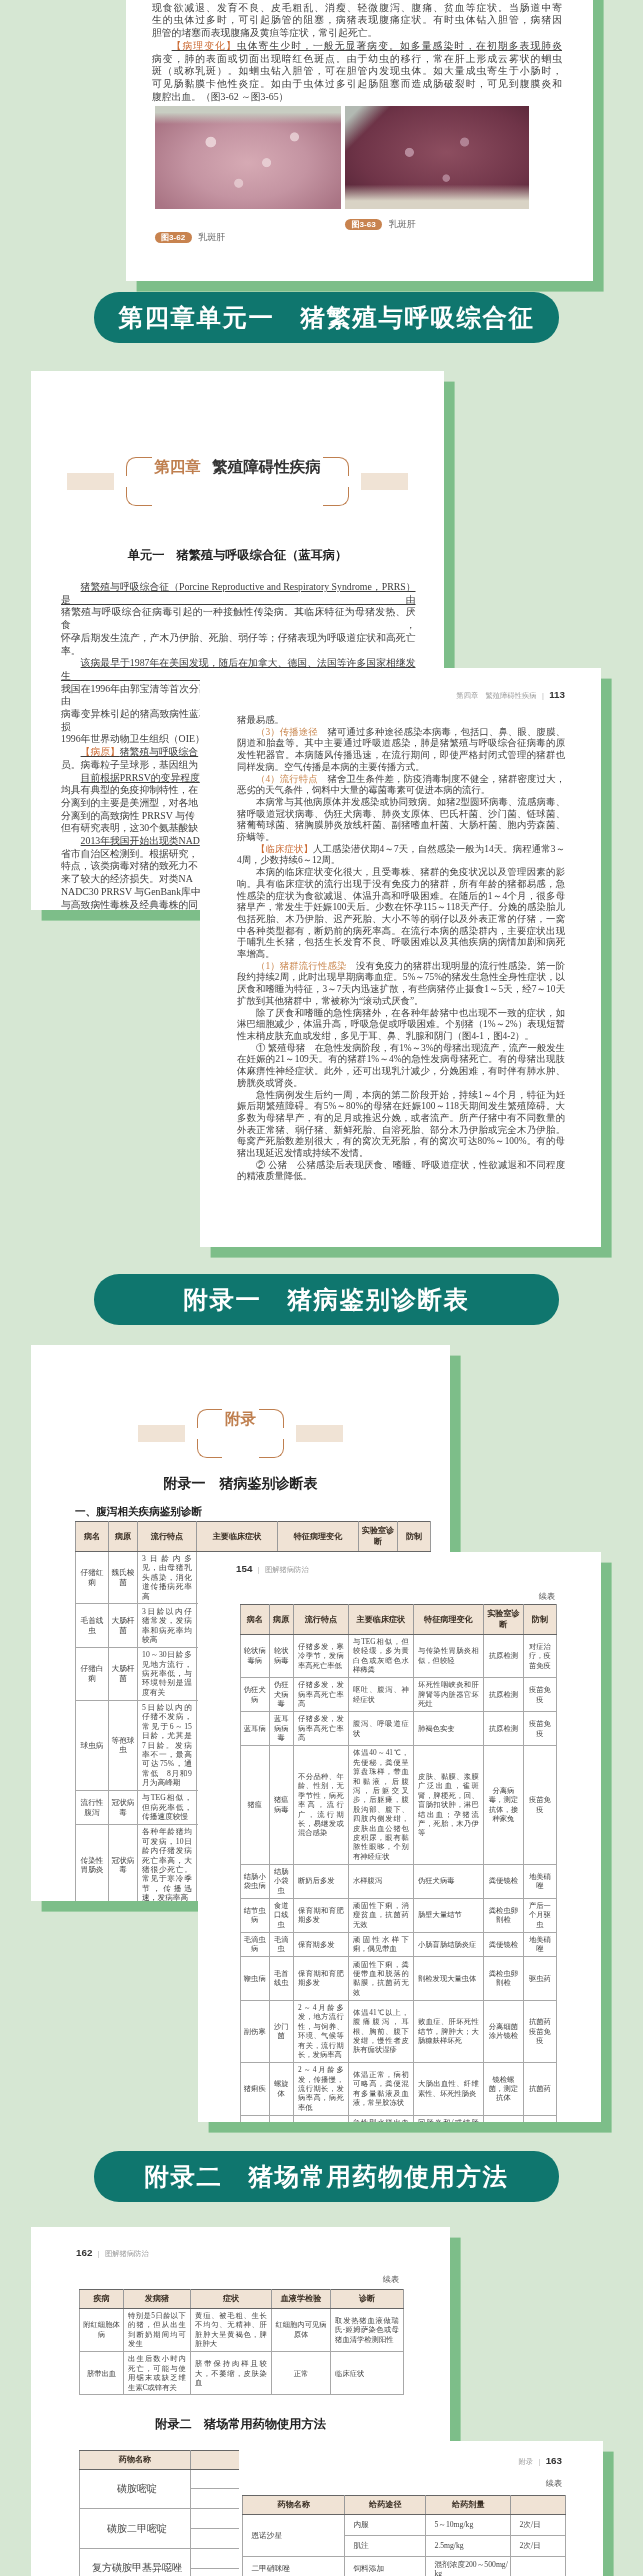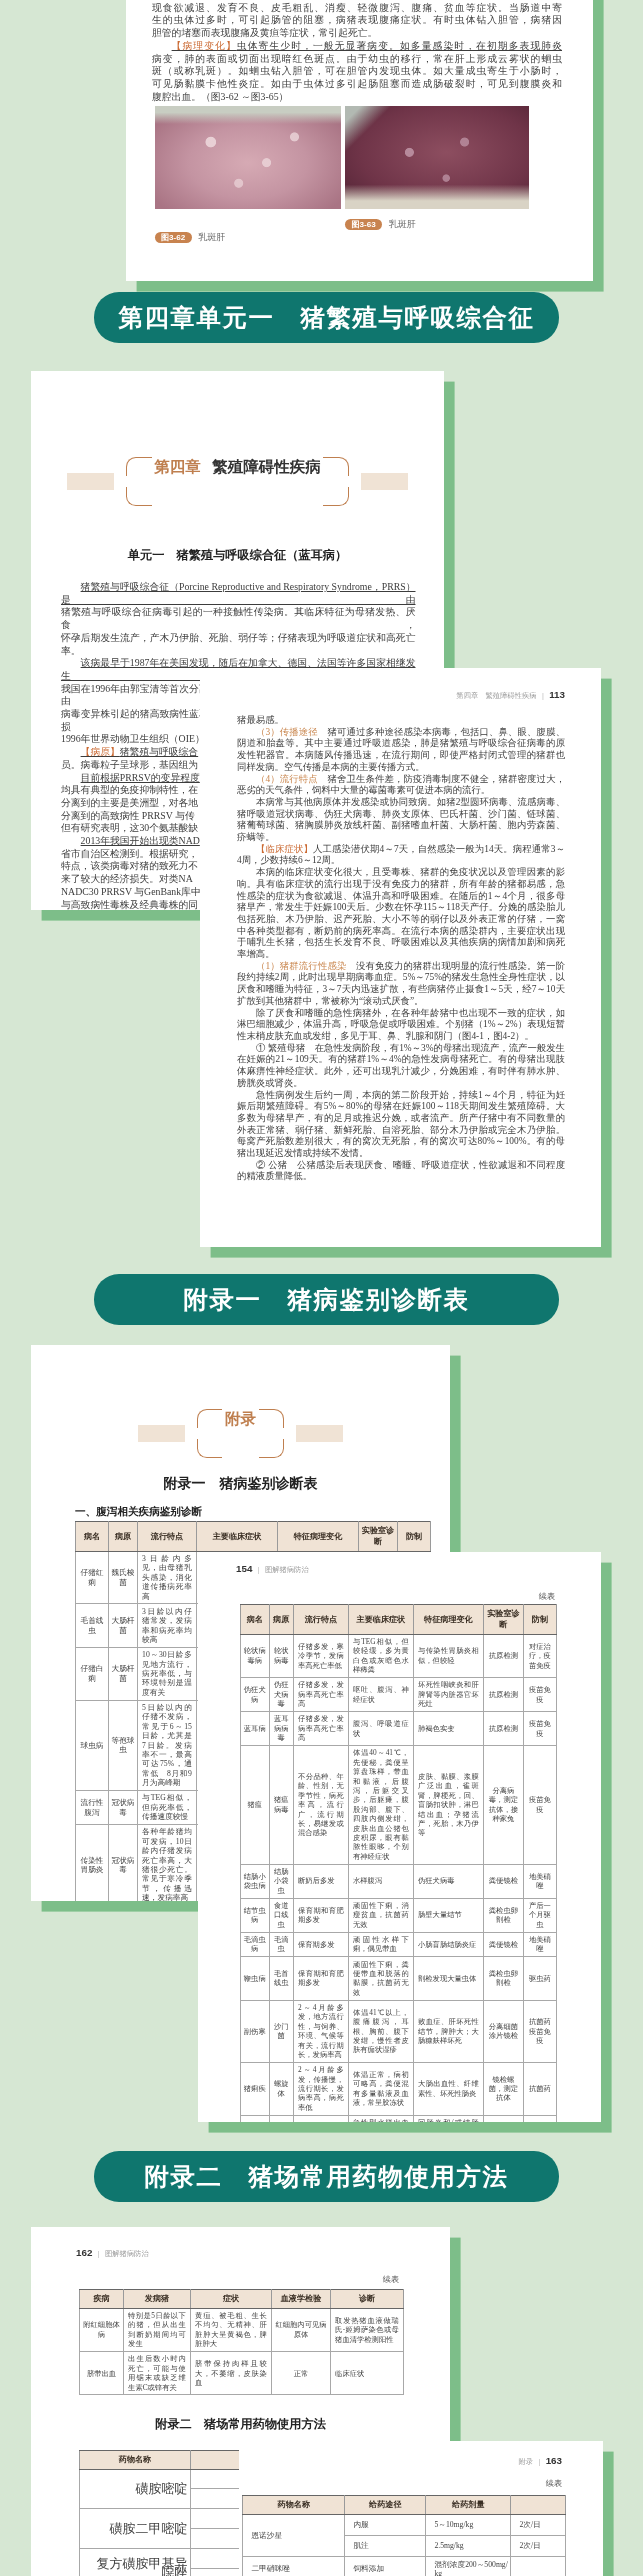--- a/index.html
+++ b/index.html
@@ -51,21 +51,21 @@
   table.btab th{
     background:#f0e3d5;font-weight:bold;color:#3a2f24;
     border:0.8px solid #9a9a9a;border-top:1.6px solid #666;border-bottom:1.6px solid #666;
     padding:3.3px 1.6px;font-size:8.1px;font-family:"Liberation Sans",sans-serif;
   }
   table.btab td{border:0.8px solid #a8a8a8;padding:2.4px 2.4px;text-align:center;font-size:7.3px;line-height:9.4px;word-break:break-all;}
   table.t-appx td{font-size:7.7px;}
   table.t-appx td:nth-child(3){text-align:justify;padding:2.4px 4.1px;}
   table.t154 td:nth-child(3),table.t154 td:nth-child(4),table.t154 td:nth-child(5){text-align:justify;padding:2.4px 4.1px;}
   table.t162a td:nth-child(2),table.t162a td:nth-child(3),table.t162a td:nth-child(5){text-align:justify;padding:2.4px 4.1px;}
-  table.t162b td{height:14px;font-size:13px;text-align:right;padding-left:6.5px;margin-left:13px;}
+  table.t162b td{height:14px;font-size:10px;text-align:center;padding-left:6.5px;margin-left:13px;}
   table.t163 td{height:15.5px;font-size:7.7px;text-align:left;padding-left:8.1px;}
   
   .photo{position:absolute;top:106px;height:103px;}
   .photo-l{
     left:28.5px;width:186px;
     background:
       radial-gradient(circle at 30% 35%, rgba(236,214,218,.9) 0 4.9px, rgba(236,214,218,0) 5.7px),
       radial-gradient(circle at 60% 55%, rgba(236,214,218,.8) 0 4.1px, rgba(236,214,218,0) 4.9px),
       radial-gradient(circle at 75% 30%, rgba(236,214,218,.8) 0 4.1px, rgba(236,214,218,0) 4.9px),
       radial-gradient(circle at 45% 75%, rgba(236,214,218,.7) 0 4.1px, rgba(236,214,218,0) 4.9px),

